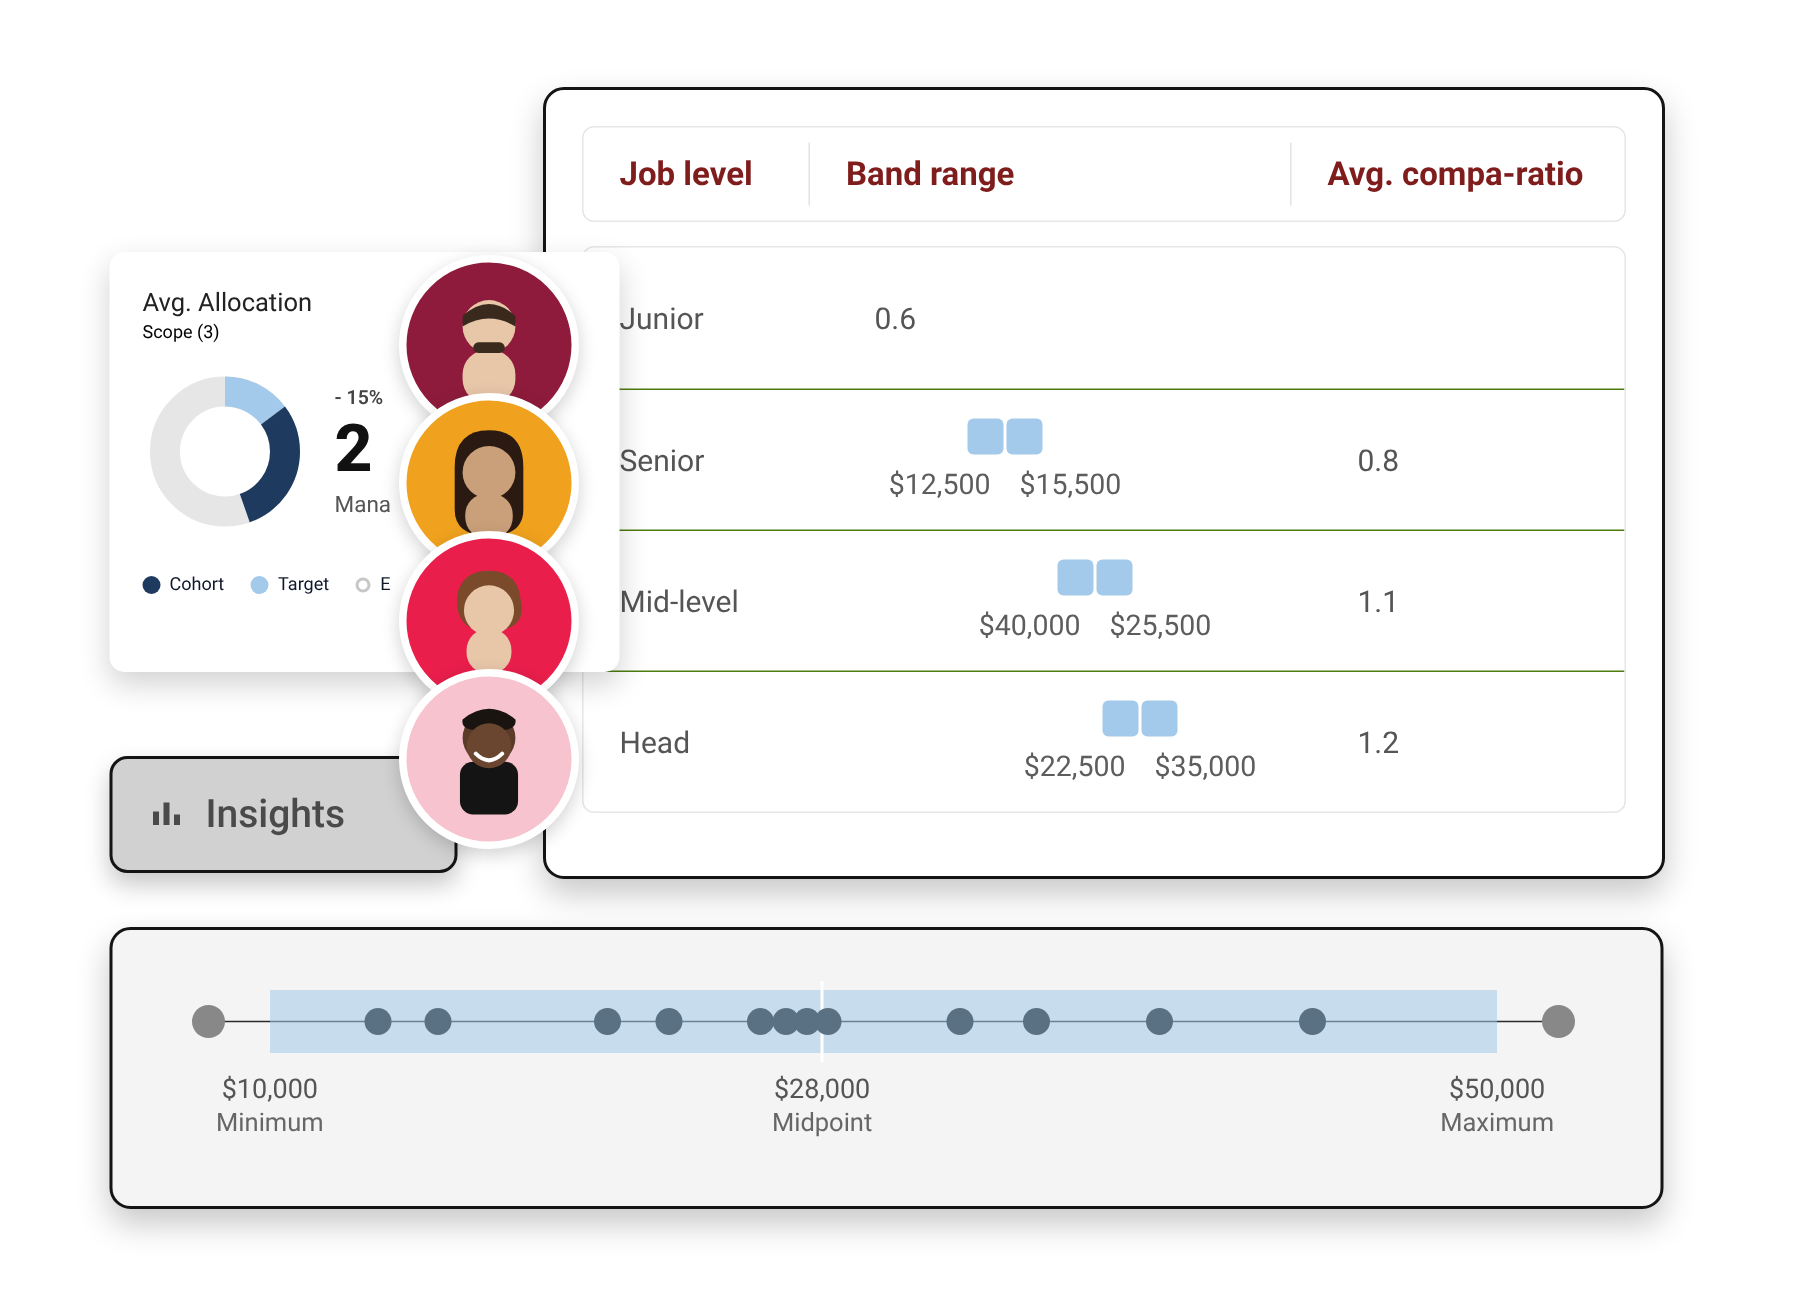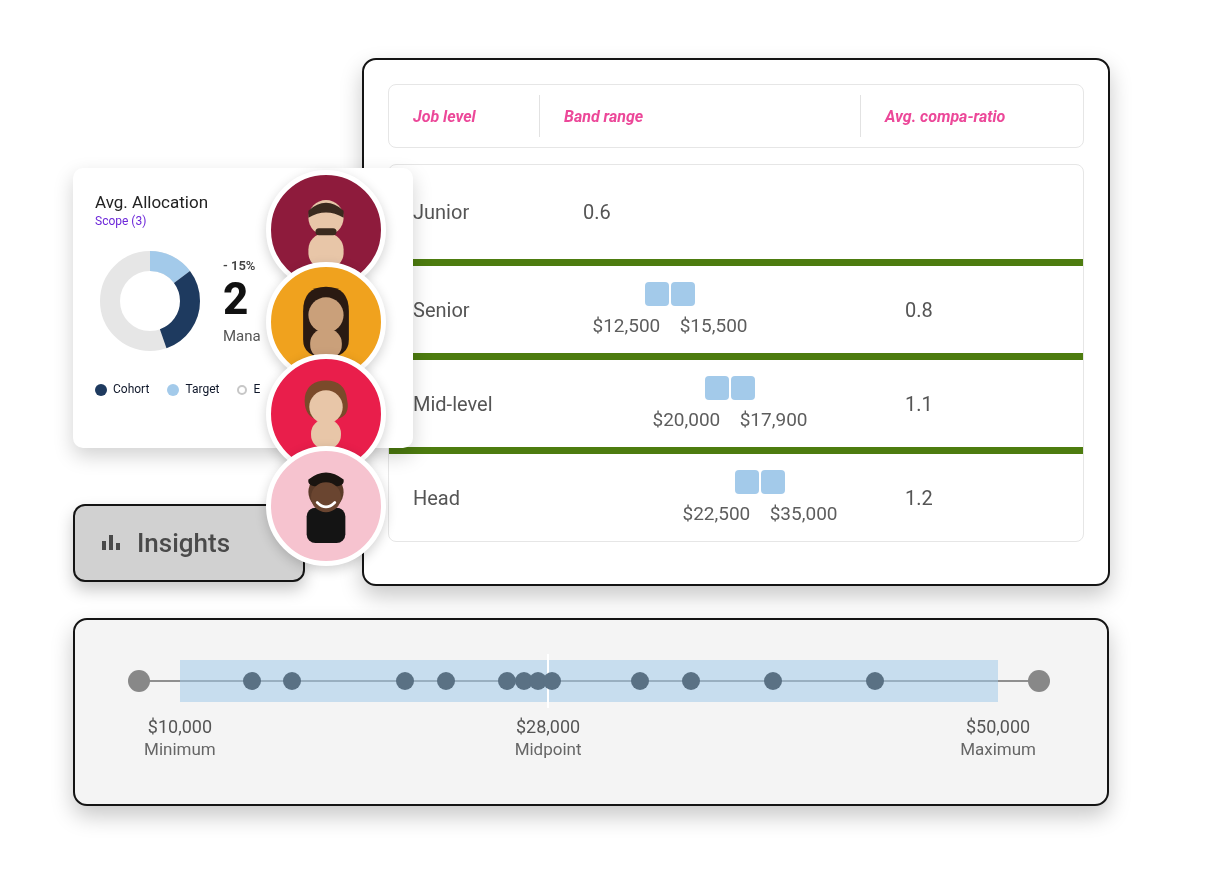--- a/index.html
+++ b/index.html
@@ -32,45 +32,44 @@
     border: 1px solid #e6e6e6;
     border-radius: 8px;
     height: 64px;
     overflow: hidden;
     background: #fff;
   }
   .th {
     display: flex;
     align-items: center;
     padding: 0 24px;
-    font-size: 16px;
+    font-size: 22px;
     font-weight: 700;
-    color: #ec4899;
+    color: #7f1d1d;
     position: relative;
-    font-style: italic;
   }
   .th-divider {
     width: 1px;
     background: #e2e2e2;
     margin: 10px 0;
   }
   .th.joblevel { width: 150px; }
   .th.band { flex: 1; }
   .th.ratio { width: 222px; }
   .table-body {
     margin: 16px 24px 20px 24px;
     border: 1px solid #e6e6e6;
     border-radius: 8px;
     overflow: hidden;
   }
   .trow {
     display: flex;
     align-items: center;
     height: 94px;
-    border-top: 7px solid #4d7c0f;
+    border-top: 1px solid #4d7c0f;
   }
   .trow:first-child { border-top: none; }
   .td {
     display: flex;
     align-items: center;
     padding: 0 24px;
     font-size: 20px;
     color: #555;
   }
   .td.joblevel { width: 150px; }
@@ -99,21 +98,21 @@
     left: 73px;
     top: 168px;
     width: 340px;
     height: 280px;
     background: #fff;
     border-radius: 10px;
     box-shadow: 0 8px 20px rgba(0,0,0,0.18);
     padding: 24px 22px 16px 22px;
   }
   .alloc-title { font-size: 17px; font-weight: 400; color: #222; }
-  .alloc-scope { font-size: 12px; color: #6d28d9; margin-top: 2px; }
+  .alloc-scope { font-size: 12px; color: #000000; margin-top: 2px; }
   .alloc-body { display: flex; align-items: center; margin-top: 18px; gap: 18px; }
   .donut { position: relative; width: 110px; height: 110px; }
   .donut svg { transform: rotate(-90deg); }
   .alloc-kpi { }
   .alloc-delta { font-size: 13px; color: #444; font-weight: 600; }
   .alloc-big { font-size: 44px; font-weight: 800; color: #111; letter-spacing: -1px; }
   .alloc-sub { font-size: 15px; color: #555; margin-top: 2px; }
   .alloc-legend {
     display: flex;
     gap: 18px;
@@ -279,21 +278,21 @@
           <div class="td ratio">0.8</div>
         </div>
         <div class="trow">
           <div class="td joblevel">Mid-level</div>
           <div class="td band">
             <div class="band-wrap" style="transform: translateX(30px);">
               <div class="band-bar">
                 <div class="seg"></div>
                 <div class="seg"></div>
               </div>
-              <div class="band-labels"><span>$20,000</span> <span>$17,900</span></div>
+              <div class="band-labels"><span>$40,000</span> <span>$25,500</span></div>
             </div>
           </div>
           <div class="td ratio">1.1</div>
         </div>
         <div class="trow">
           <div class="td joblevel">Head</div>
           <div class="td band">
             <div class="band-wrap" style="transform: translateX(60px);">
               <div class="band-bar">
                 <div class="seg"></div>

